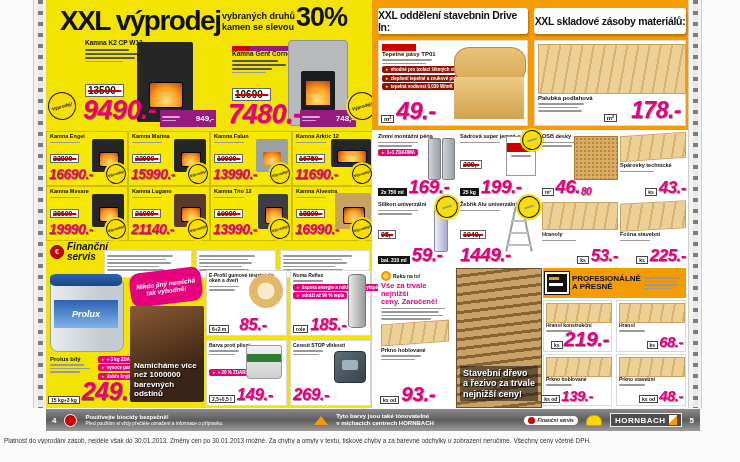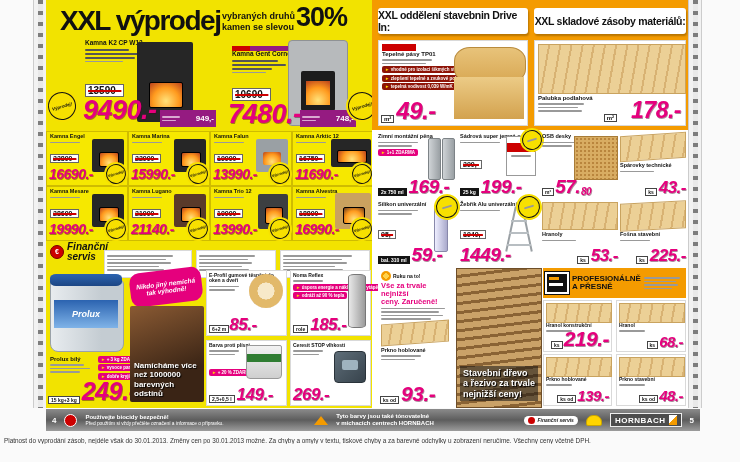--- a/index.html
+++ b/index.html
@@ -276,21 +276,21 @@
       </div>
   </div>
 
   <div class="abs" style="left:542px;top:134px;width:76px;height:62px">
     <div class="pname s55">OSB desky</div>
     <div class="tl lt" style="width:36px"></div>
     <div class="tl lt" style="width:30px"></div>
     <div class="abs osb" style="right:0;top:2px;width:42px;height:42px"></div>
     <div class="abs" style="left:0;bottom:0;display:flex;align-items:flex-end;gap:1px">
       <span class="chip s5">m²</span>
-      <span class="price" style="font-size:19px">57.</span>
+      <span class="price" style="font-size:19px">46.</span>
       <span class="price" style="font-size:10px;vertical-align:top">80</span>
     </div>
   </div>
 
   <div class="abs" style="left:620px;top:134px;width:66px;height:62px">
     <div class="planks" style="width:64px;height:24px;transform:skewY(-4deg)"></div>
     <div class="pname s55" style="margin-top:3px">Spárovky technické</div>
     <div class="tl lt" style="width:34px"></div>
     <div class="abs" style="right:0;bottom:0;display:flex;align-items:flex-end;gap:2px">
       <span class="chip s5">ks</span>
@@ -387,21 +387,21 @@
         <div class="ovl s8">barevných odstínů</div>
       </div>
     </div>
   </div>
 
   <div class="abs whitecard" style="left:206px;top:270px;width:81px;height:66px;padding:2px">
     <div class="pname s5">E-Profil gumové těsnění do oken a dveří</div>
     <div class="tl lt" style="width:30px"></div>
     <div class="tl lt" style="width:26px"></div>
     <div class="abs" style="right:3px;top:3px;width:34px;height:34px;border-radius:50%;background:radial-gradient(circle,#f7e9c9 35%,#e2b96a 36% 70%,#b9853d 71%)"></div>
-    <div class="abs" style="left:2px;bottom:2px;display:flex;align-items:flex-end;gap:0">
+    <div class="abs" style="left:2px;bottom:2px;display:flex;align-items:flex-end;gap:10px">
       <span class="chip s5">6+2 m</span>
       <span class="price" style="font-size:17px">85.-</span>
     </div>
   </div>
   <div class="abs whitecard" style="left:290px;top:270px;width:81px;height:66px;padding:2px">
     <div class="pname s5">Noma Reflex</div>
     <div class="tl lt" style="width:30px"></div>
     <div class="pill s4">úspora energie a nákladů na vytápění</div>
     <div class="pill s4">odráží až 90 % tepla</div>
     <div class="abs" style="right:4px;top:3px;width:16px;height:52px;background:linear-gradient(90deg,#e8e8e8,#9b9b9b);border:1px solid #777;border-radius:6px/3px"></div>
@@ -494,21 +494,21 @@
     <div class="tl lt" style="width:26px"></div>
     <div class="abs" style="right:2px;bottom:2px;display:flex;align-items:flex-end;gap:1px">
       <span class="chip s5">ks</span>
       <span class="price" style="font-size:15px">68.-</span>
     </div>
   </div>
   <div class="abs whitecard" style="left:543px;top:354px;width:69px;height:52px;padding:2px">
     <div class="planks" style="width:64px;height:18px"></div>
     <div class="pname s5">Prkno hoblované</div>
     <div class="tl lt" style="width:26px"></div>
-    <div class="abs" style="right:2px;bottom:2px;display:flex;align-items:flex-end;gap:1px">
+    <div class="abs" style="right:18px;bottom:2px;display:flex;align-items:flex-end;gap:1px">
       <span class="chip s5">ks od</span>
       <span class="price" style="font-size:15px">139.-</span>
     </div>
   </div>
   <div class="abs whitecard" style="left:616px;top:354px;width:70px;height:52px;padding:2px">
     <div class="planks" style="width:64px;height:18px"></div>
     <div class="pname s5">Prkno stavební</div>
     <div class="tl lt" style="width:26px"></div>
     <div class="abs" style="right:2px;bottom:2px;display:flex;align-items:flex-end;gap:1px">
       <span class="chip s5">ks od</span>

